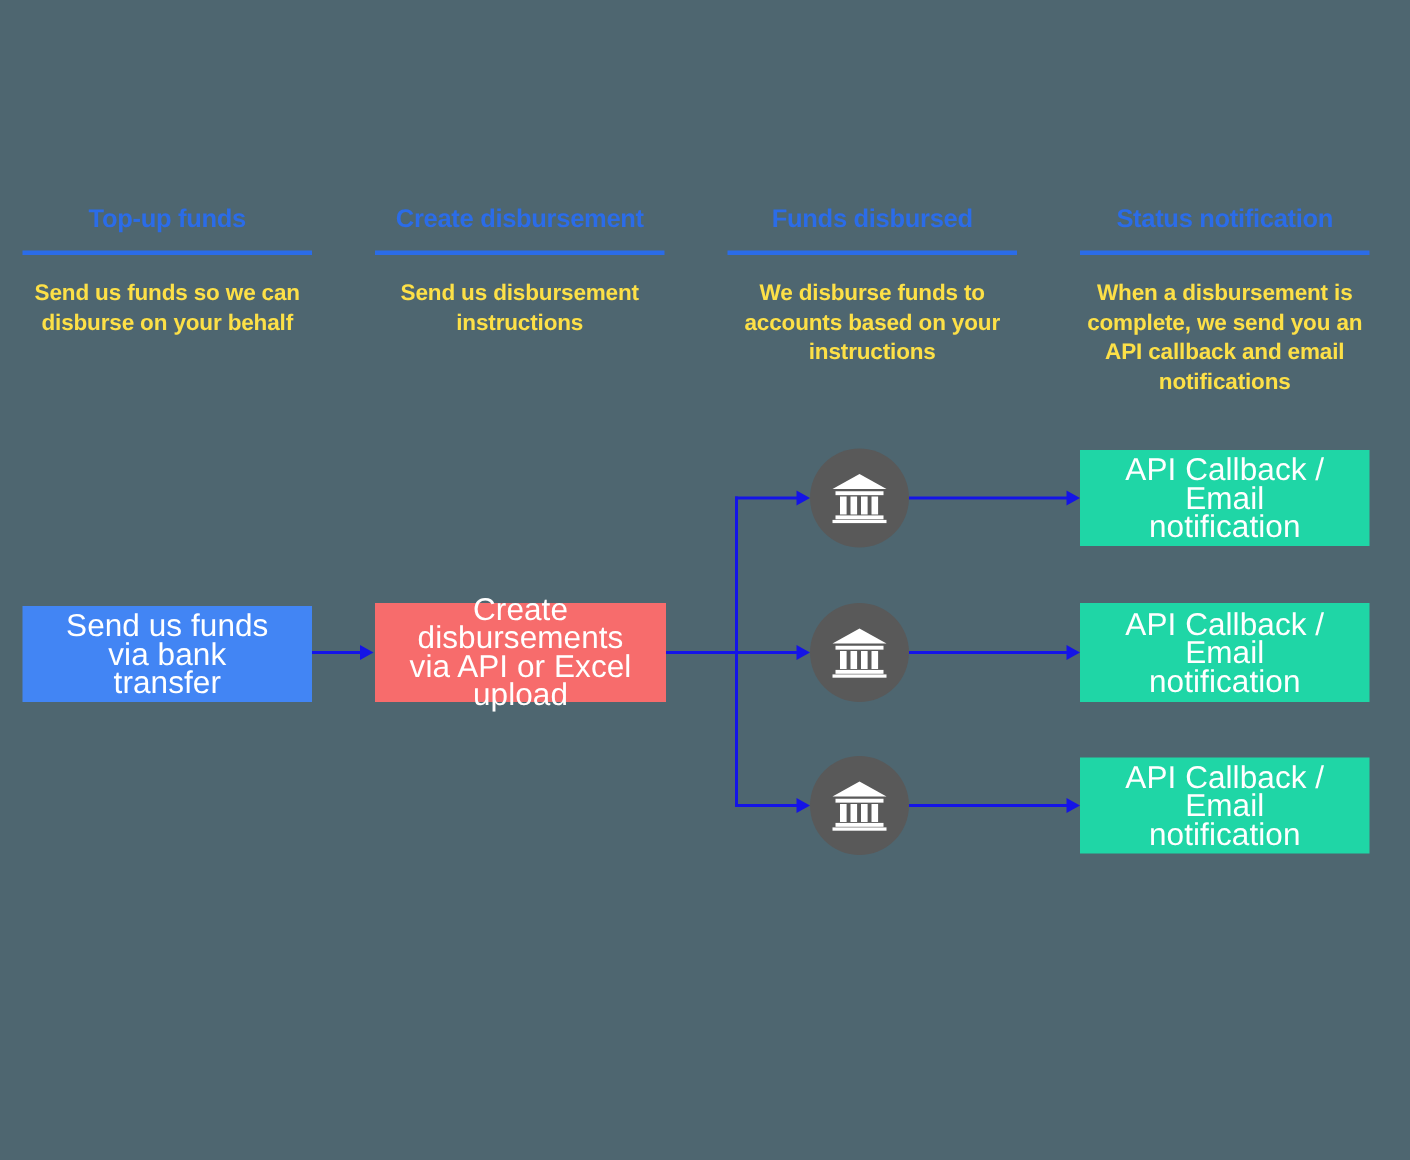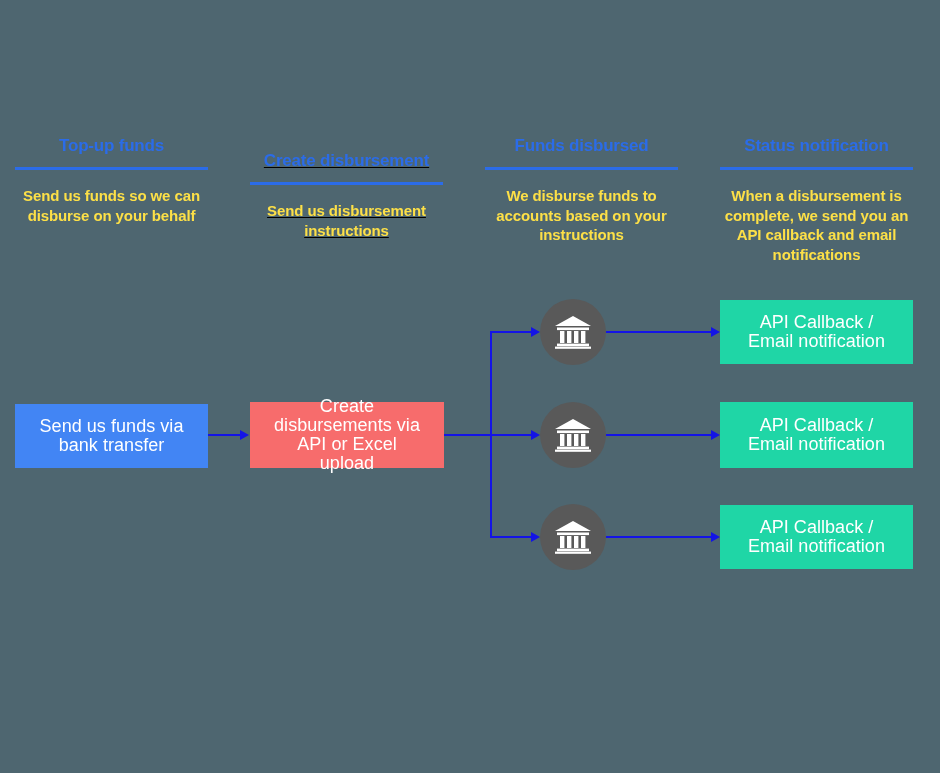--- a/index.html
+++ b/index.html
@@ -50,21 +50,21 @@
   }
 
   
   .node {
     position: absolute;
     display: flex;
     align-items: center;
     justify-content: center;
     text-align: center;
     color: #ffffff;
-    font-size: 18px;
+    font-size: 21px;
     line-height: 19px;
     letter-spacing: 0.05px;
     box-sizing: border-box;
     padding: 2px 20px;
   }
   .node-blue  { background: #4285f4; }
   .node-red   { background: #f76c6c; }
   .node-green { background: #1fd6a6; }
 
   
@@ -100,21 +100,21 @@
 <body>
 
 <div id="canvas">
 
   <div class="col-head" style="left:15px; top:136px;">
     <div class="title">Top-up funds</div>
     <div class="rule"></div>
     <div class="desc">Send us funds so we can disburse on your behalf</div>
   </div>
 
-  <div class="col-head" style="left:250px; top:151px;text-decoration:underline;">
+  <div class="col-head" style="left:250px; top:136px;">
     <div class="title">Create disbursement</div>
     <div class="rule"></div>
     <div class="desc">Send us disbursement instructions</div>
   </div>
 
   <div class="col-head" style="left:485px; top:136px;">
     <div class="title">Funds disbursed</div>
     <div class="rule"></div>
     <div class="desc">We disburse funds to accounts based on your instructions</div>
   </div>

